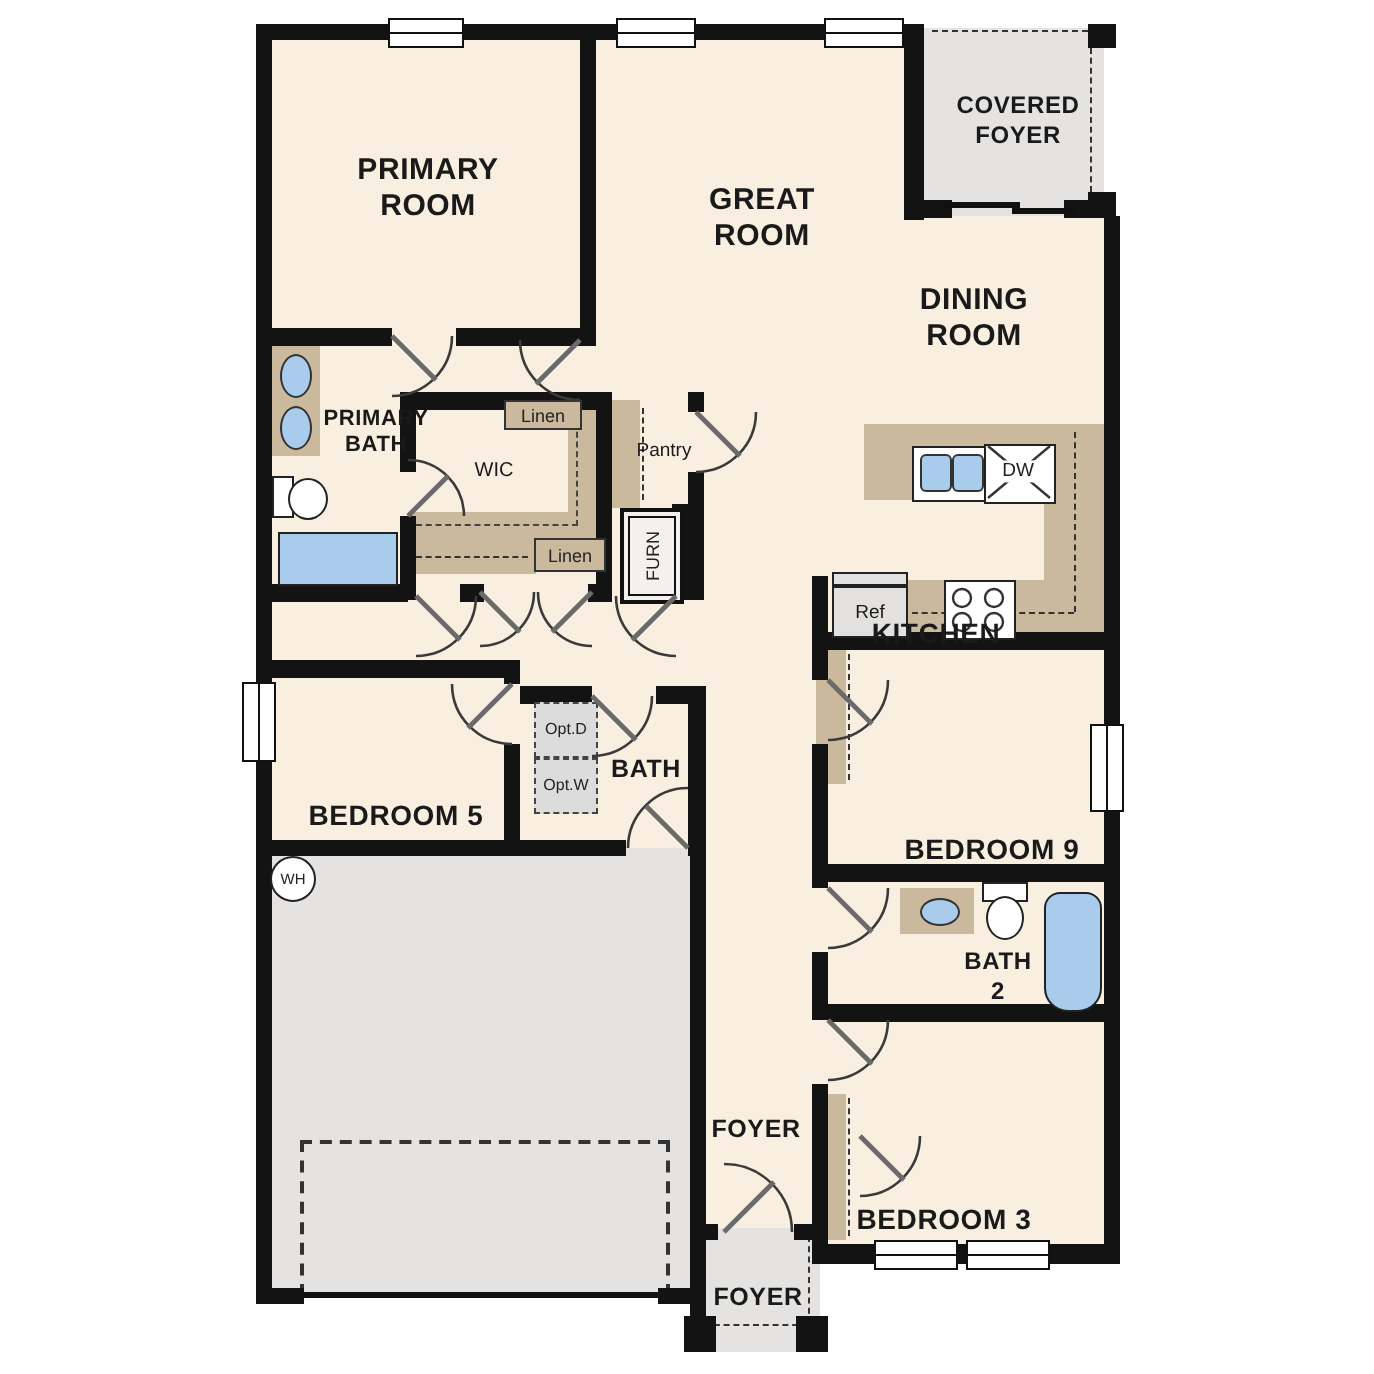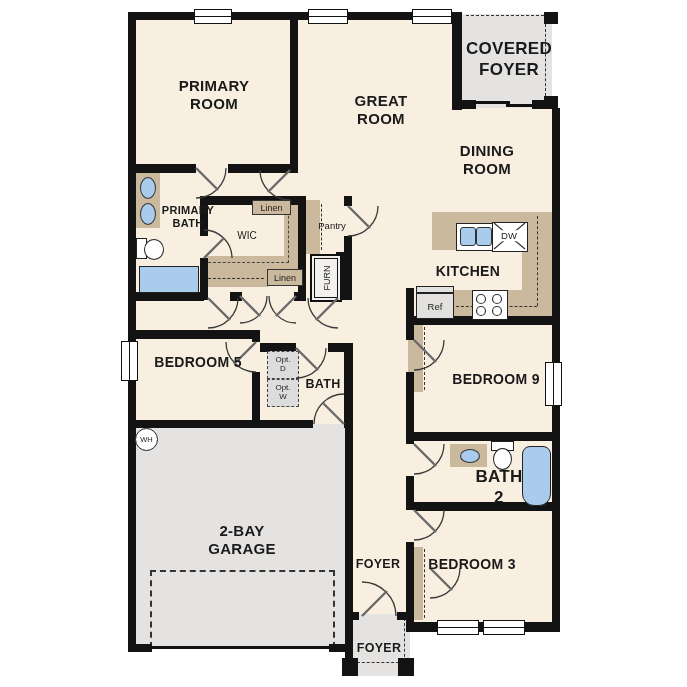--- a/index.html
+++ b/index.html
@@ -12,35 +12,35 @@
   .conc{background:var(--c-concrete,#e4e3e1);}
   .wall{position:absolute;background:var(--c-wall,#111);}
   .case{position:absolute;background:var(--c-casework,#cbb99d);}
   .dash-l{border-left:1.5px dashed #333;}
   .dash-t{border-top:1.5px dashed #333;}
   .lbl{
     position:absolute;transform:translate(-50%,-50%);text-align:center;
     color:var(--c-text,#1a1a1a);font-weight:bold;line-height:1.22;white-space:nowrap;
     letter-spacing:.3px;
   }
-  .lg{font-size:15px;} .md{font-size:14px;} .sm{font-size:12.5px;}
-  .xs{font-size:17px;} .xxs{font-size:11px;}
+  .lg{font-size:15px;} .md{font-size:14px;margin-top:45px;} .sm{font-size:12.5px;}
+  .xs{font-size:12px;} .xxs{font-size:11px;}
   .plain{font-weight:normal;letter-spacing:0;}
   .t10{font-size:10px;} .t9{font-size:9.5px;} .t8{font-size:8px;line-height:1.1;}
   .win{position:absolute;background:#fff;border:1.5px solid #111;}
   .win-h::after{content:"";position:absolute;left:-1px;right:-1px;top:50%;height:1.5px;margin-top:-1px;background:#111;}
   .win-v::after{content:"";position:absolute;top:-1px;bottom:-1px;left:50%;width:1.5px;margin-left:-1px;background:#111;}
   .chipbox{position:absolute;background:var(--c-casework,#cbb99d);border:1px solid #333;
     display:flex;align-items:center;justify-content:center;
     font-size:9px;color:#222;font-family:inherit;}
   .appl{position:absolute;background:#fff;border:1.5px solid #222;}
   .blue{background:var(--c-blue,#a9cbec);}
   .oval{position:absolute;border:1.2px solid #333;border-radius:50%;}
   .optbox{position:absolute;background:var(--c-opt,#dcdcdc);border:1.5px dashed #444;
-    display:flex;flex-direction:column;align-items:center;justify-content:center;color:#222;text-align:center;}
+    display:flex;flex-direction:row;align-items:center;justify-content:center;color:#222;text-align:center;}
   svg{position:absolute;left:0;top:0;}
   .arc{stroke:#3a3a3a;stroke-width:1.3;fill:none;}
   .leaf{stroke:#6a6a6a;stroke-width:2.4;fill:none;}
   .thin{position:absolute;background:#111;}
 </style>
 </head>
 <body>
 
 <div id="plan">
 
@@ -221,21 +221,20 @@
   <div class="lbl lg" style="left:214px;top:95px"><span>PRIMARY</span><br><span>ROOM</span></div>
   <div class="lbl lg" style="left:381px;top:110px"><span>GREAT</span><br><span>ROOM</span></div>
   <div class="lbl xs" style="left:509px;top:60px"><span>COVERED</span><br><span>FOYER</span></div>
   <div class="lbl lg" style="left:487px;top:160px"><span>DINING</span><br><span>ROOM</span></div>
   <div class="lbl md" style="left:468px;top:272px"><span>KITCHEN</span></div>
   <div class="lbl xxs" style="left:188px;top:217px"><span>PRIMARY</span><br><span>BATH</span></div>
   <div class="lbl plain t10" style="left:247px;top:236px"><span>WIC</span></div>
   <div class="lbl plain t9" style="left:332px;top:226px"><span>Pantry</span></div>
   <div class="lbl md" style="left:198px;top:363px"><span>BEDROOM 5</span></div>
   <div class="lbl sm" style="left:323px;top:385px"><span>BATH</span></div>
-  <div class="lbl lg" style="left:242px;top:540px"><span>2-BAY</span><br><span>GARAGE</span></div>
   <div class="lbl sm" style="left:378px;top:565px"><span>FOYER</span></div>
   <div class="lbl sm" style="left:379px;top:649px"><span>FOYER</span></div>
   <div class="lbl md" style="left:496px;top:380px"><span>BEDROOM 9</span></div>
   <div class="lbl xs" style="left:499px;top:488px"><span>BATH</span><br><span>2</span></div>
   <div class="lbl md" style="left:472px;top:565px"><span>BEDROOM 3</span></div>
   <div class="lbl plain t9" style="left:509px;top:236px;color:#222"><span style="background:#fff;padding:0 1px">DW</span></div>
 
 </div>
 
 </body></html>

